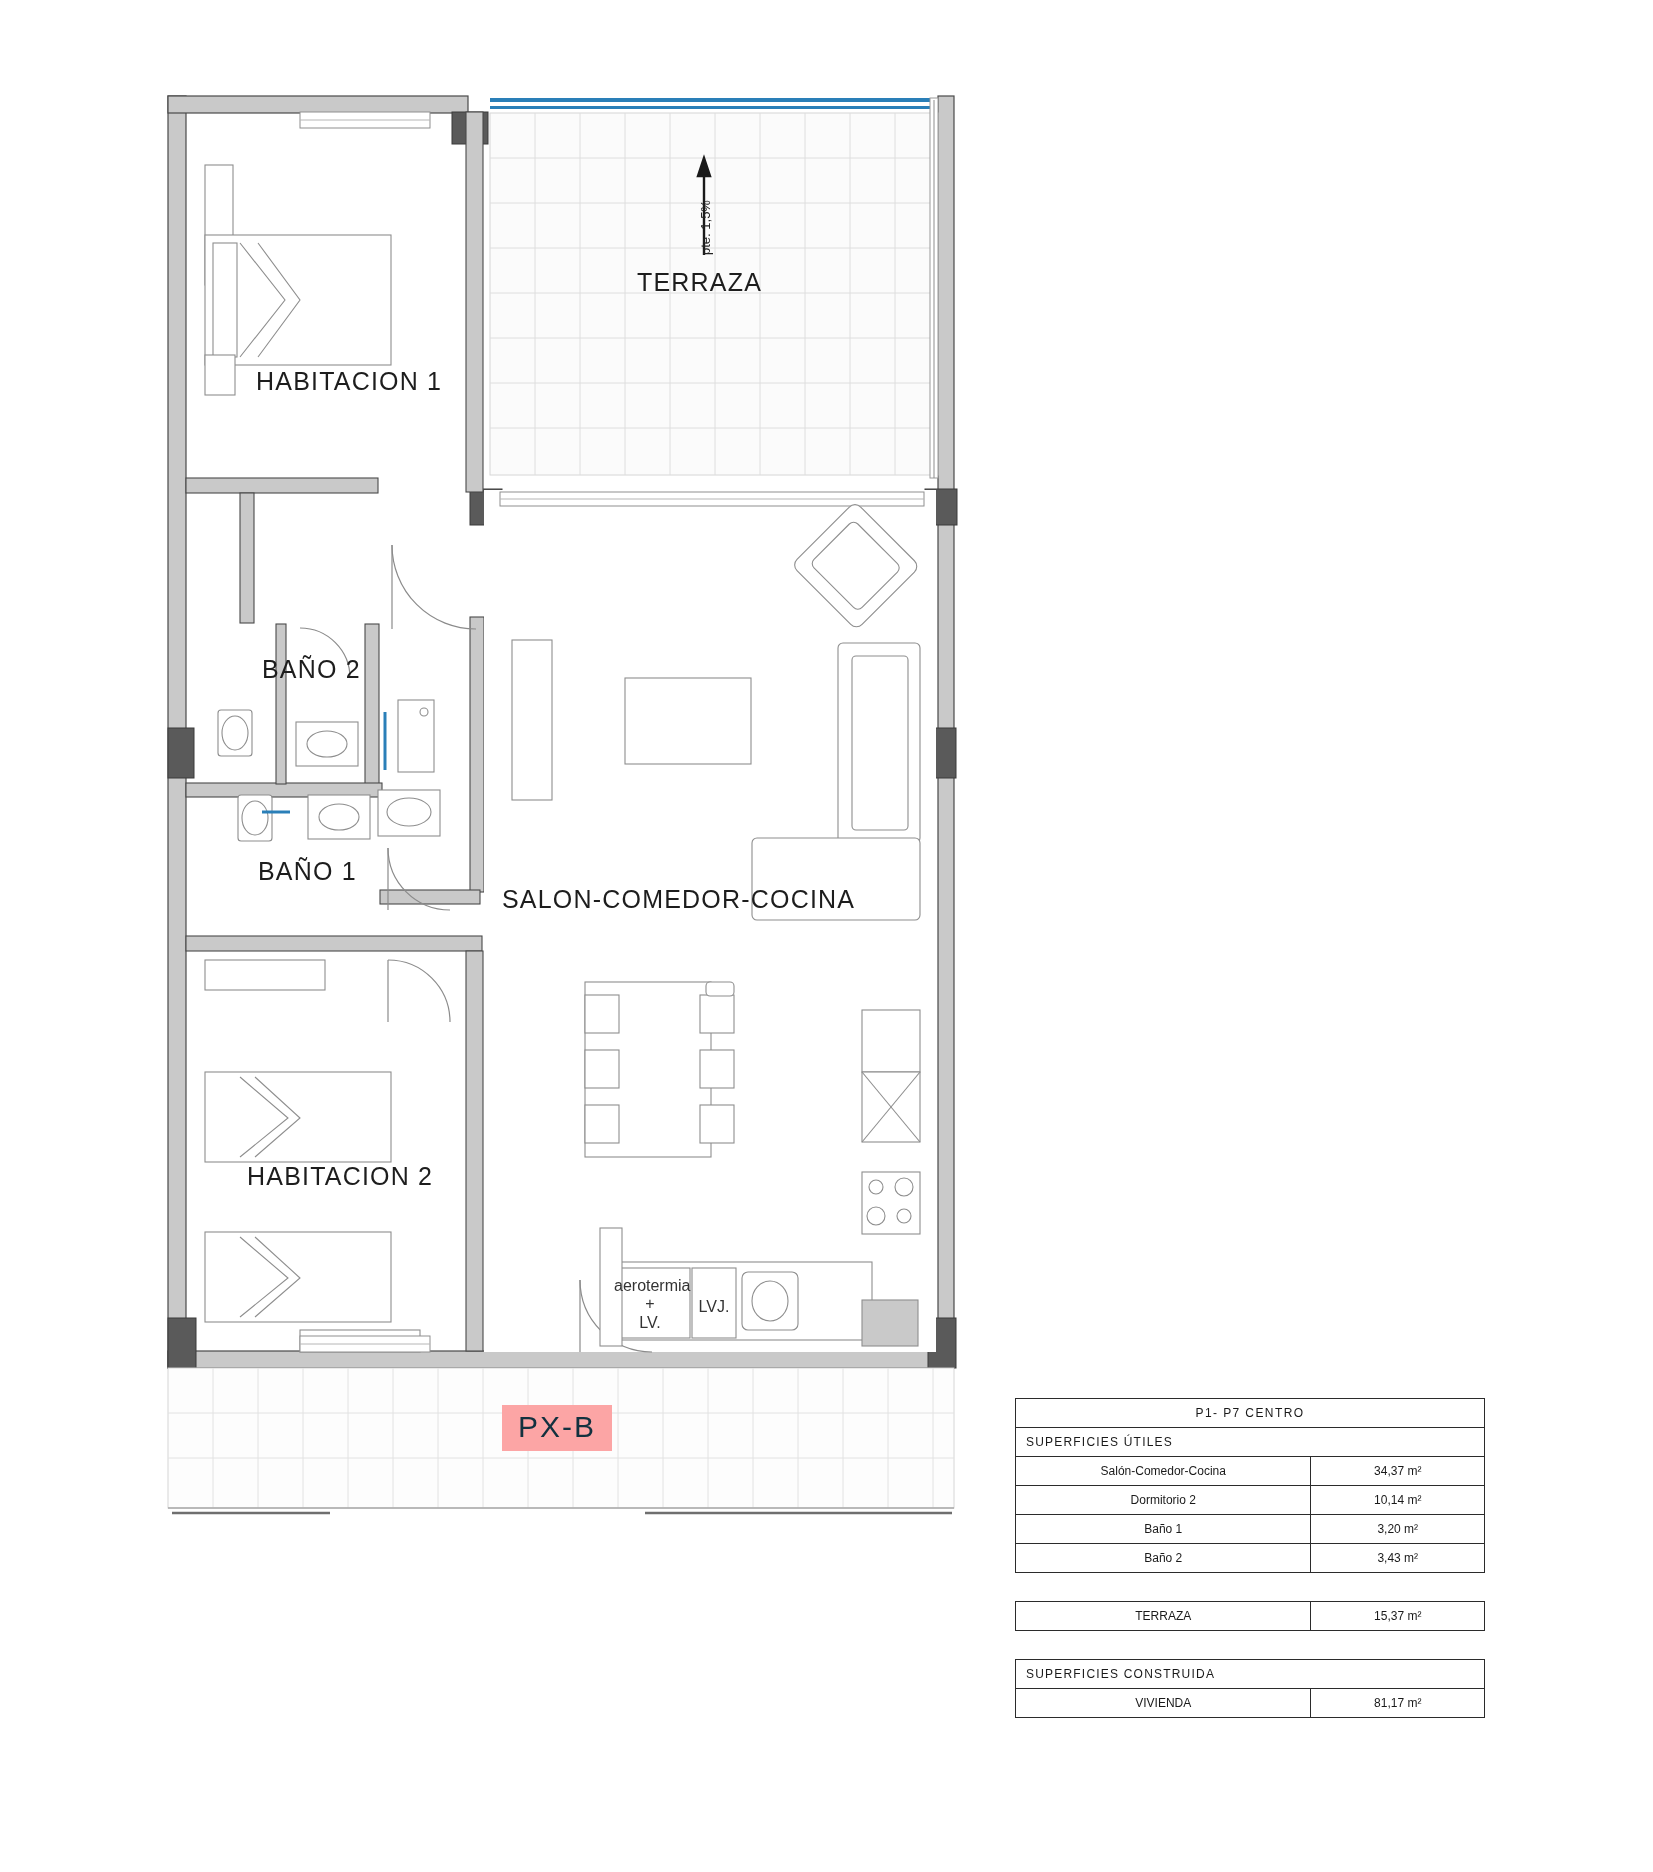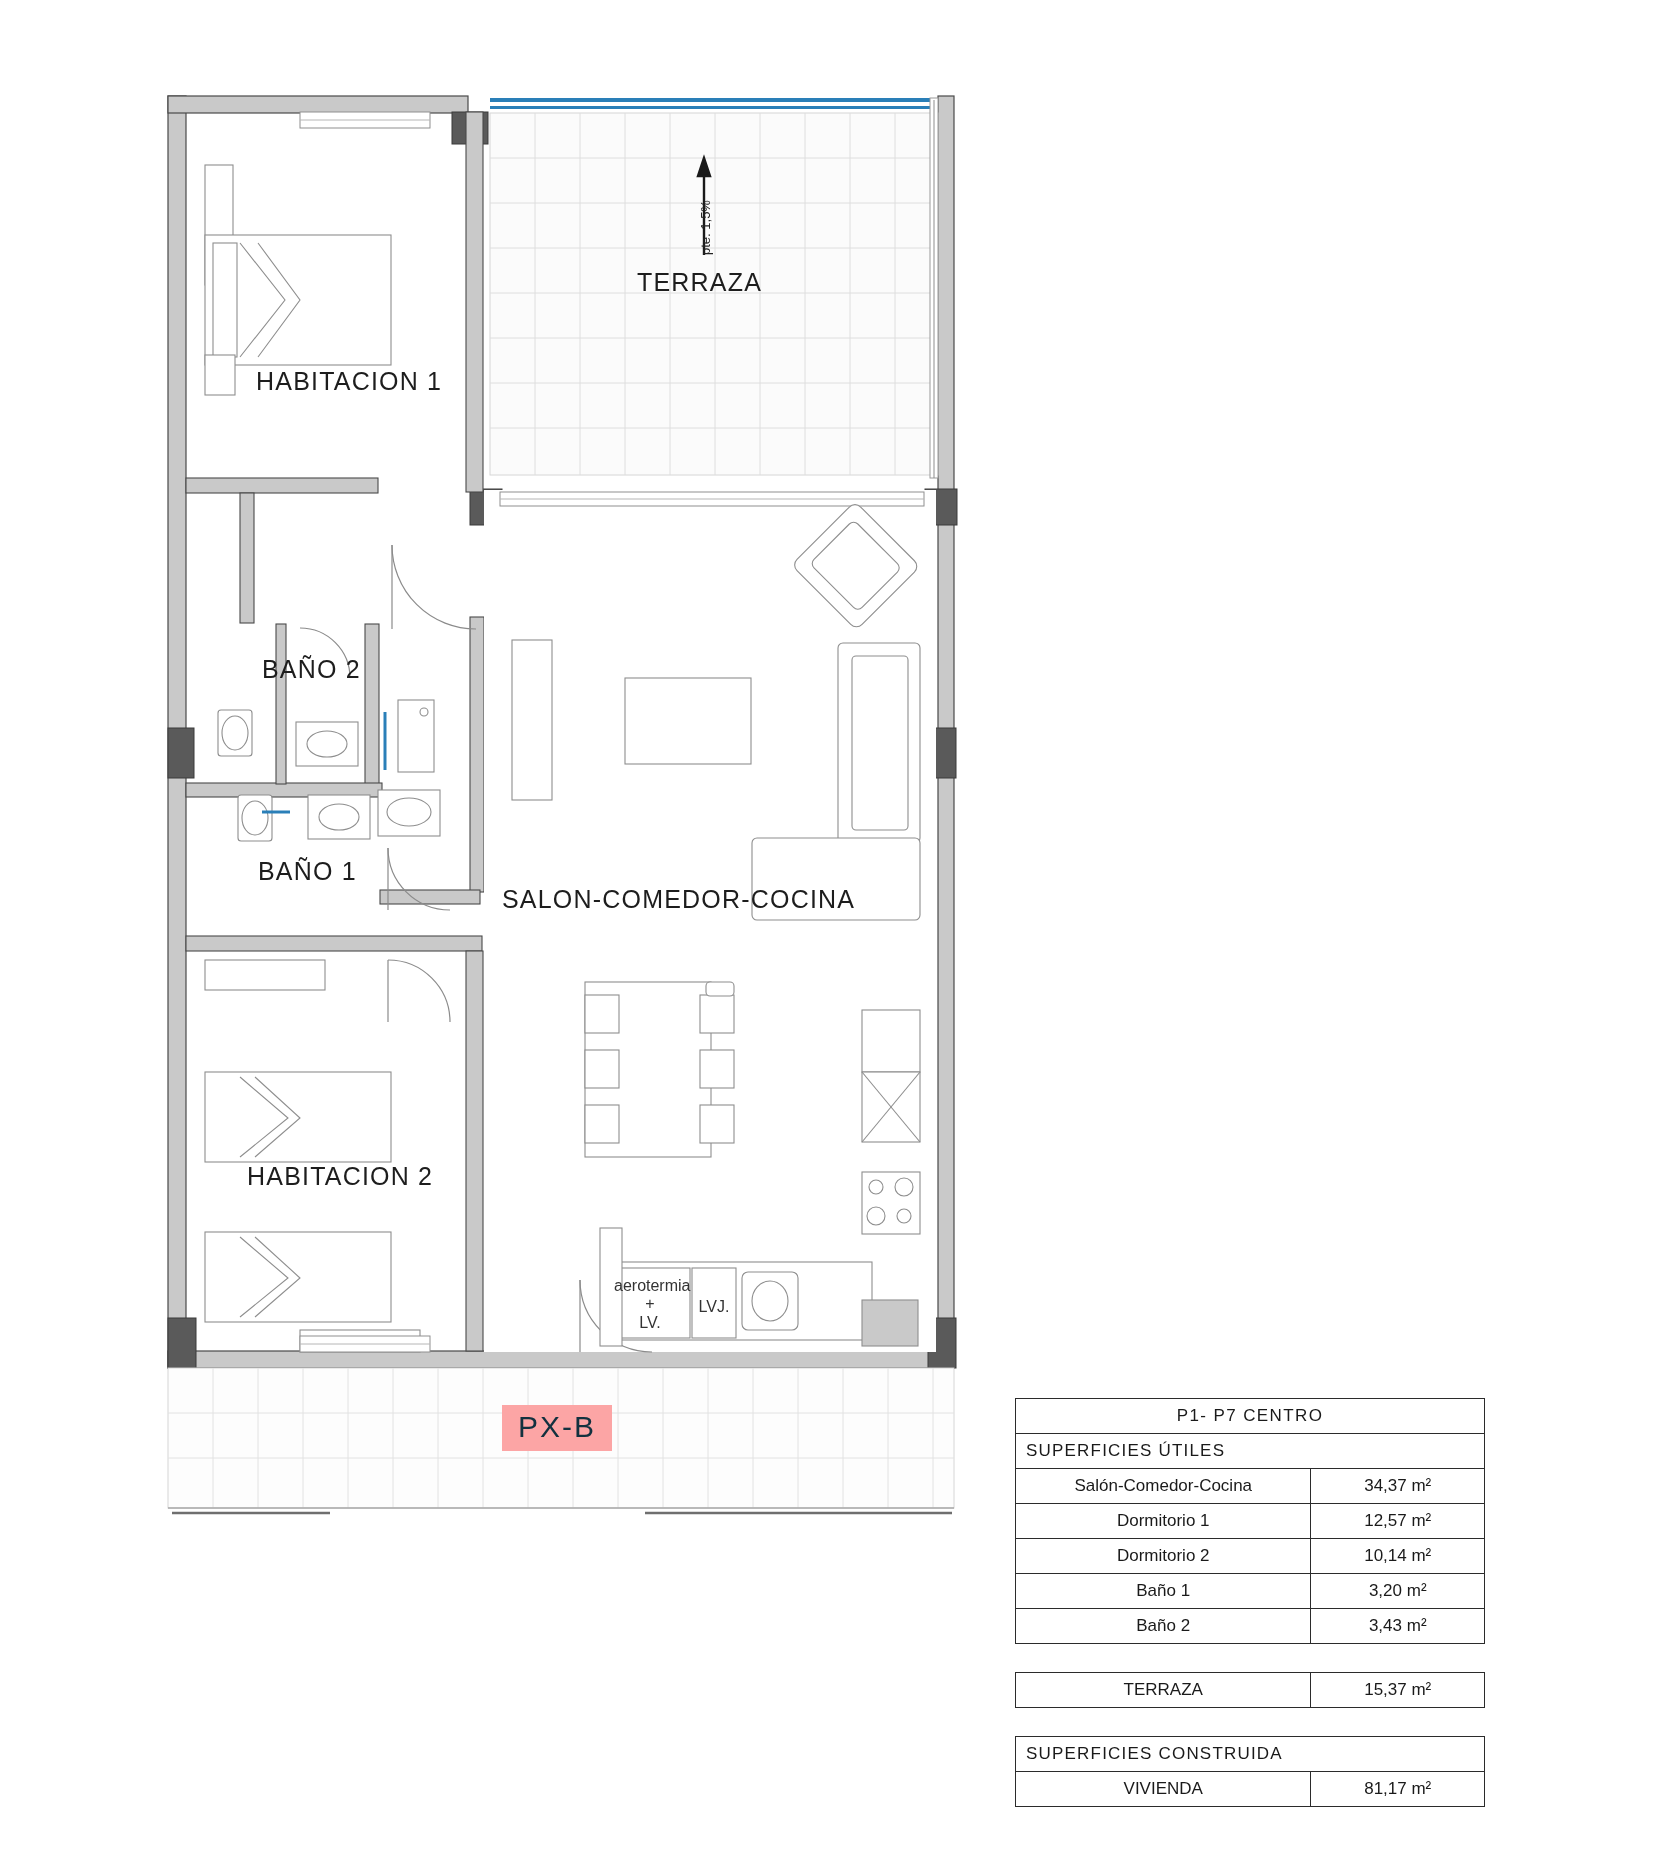--- a/index.html
+++ b/index.html
@@ -71,21 +71,21 @@
   }
   table.plan-table {
     border-collapse: collapse;
     width: 470px;
     margin-bottom: 28px;
     background: #fff;
   }
   table.plan-table td {
     border: 1px solid #2b2b2b;
     font-family: "Liberation Sans", sans-serif;
-    font-size: 17px;
+    font-size: 12px;
     padding: 7px 10px;
     color: #1a1a1a;
   }
   td.t-title {
     text-align: center;
     letter-spacing: 1.4px;
   }
   td.t-sub {
     letter-spacing: 1.2px;
   }
@@ -381,24 +381,20 @@
         <td class="t-title" colspan="2">P1- P7 CENTRO</td>
       </tr>
       <tr>
         <td class="t-sub" colspan="2">SUPERFICIES ÚTILES</td>
       </tr>
       <tr>
         <td class="t-name">Salón-Comedor-Cocina</td>
         <td class="t-val">34,37 m²</td>
       </tr>
       <tr>
-        <td class="t-name">Dormitorio 1</td>
-        <td class="t-val">12,57 m²</td>
-      </tr>
-      <tr>
         <td class="t-name">Dormitorio 2</td>
         <td class="t-val">10,14 m²</td>
       </tr>
       <tr>
         <td class="t-name">Baño 1</td>
         <td class="t-val">3,20 m²</td>
       </tr>
       <tr>
         <td class="t-name">Baño 2</td>
         <td class="t-val">3,43 m²</td>

